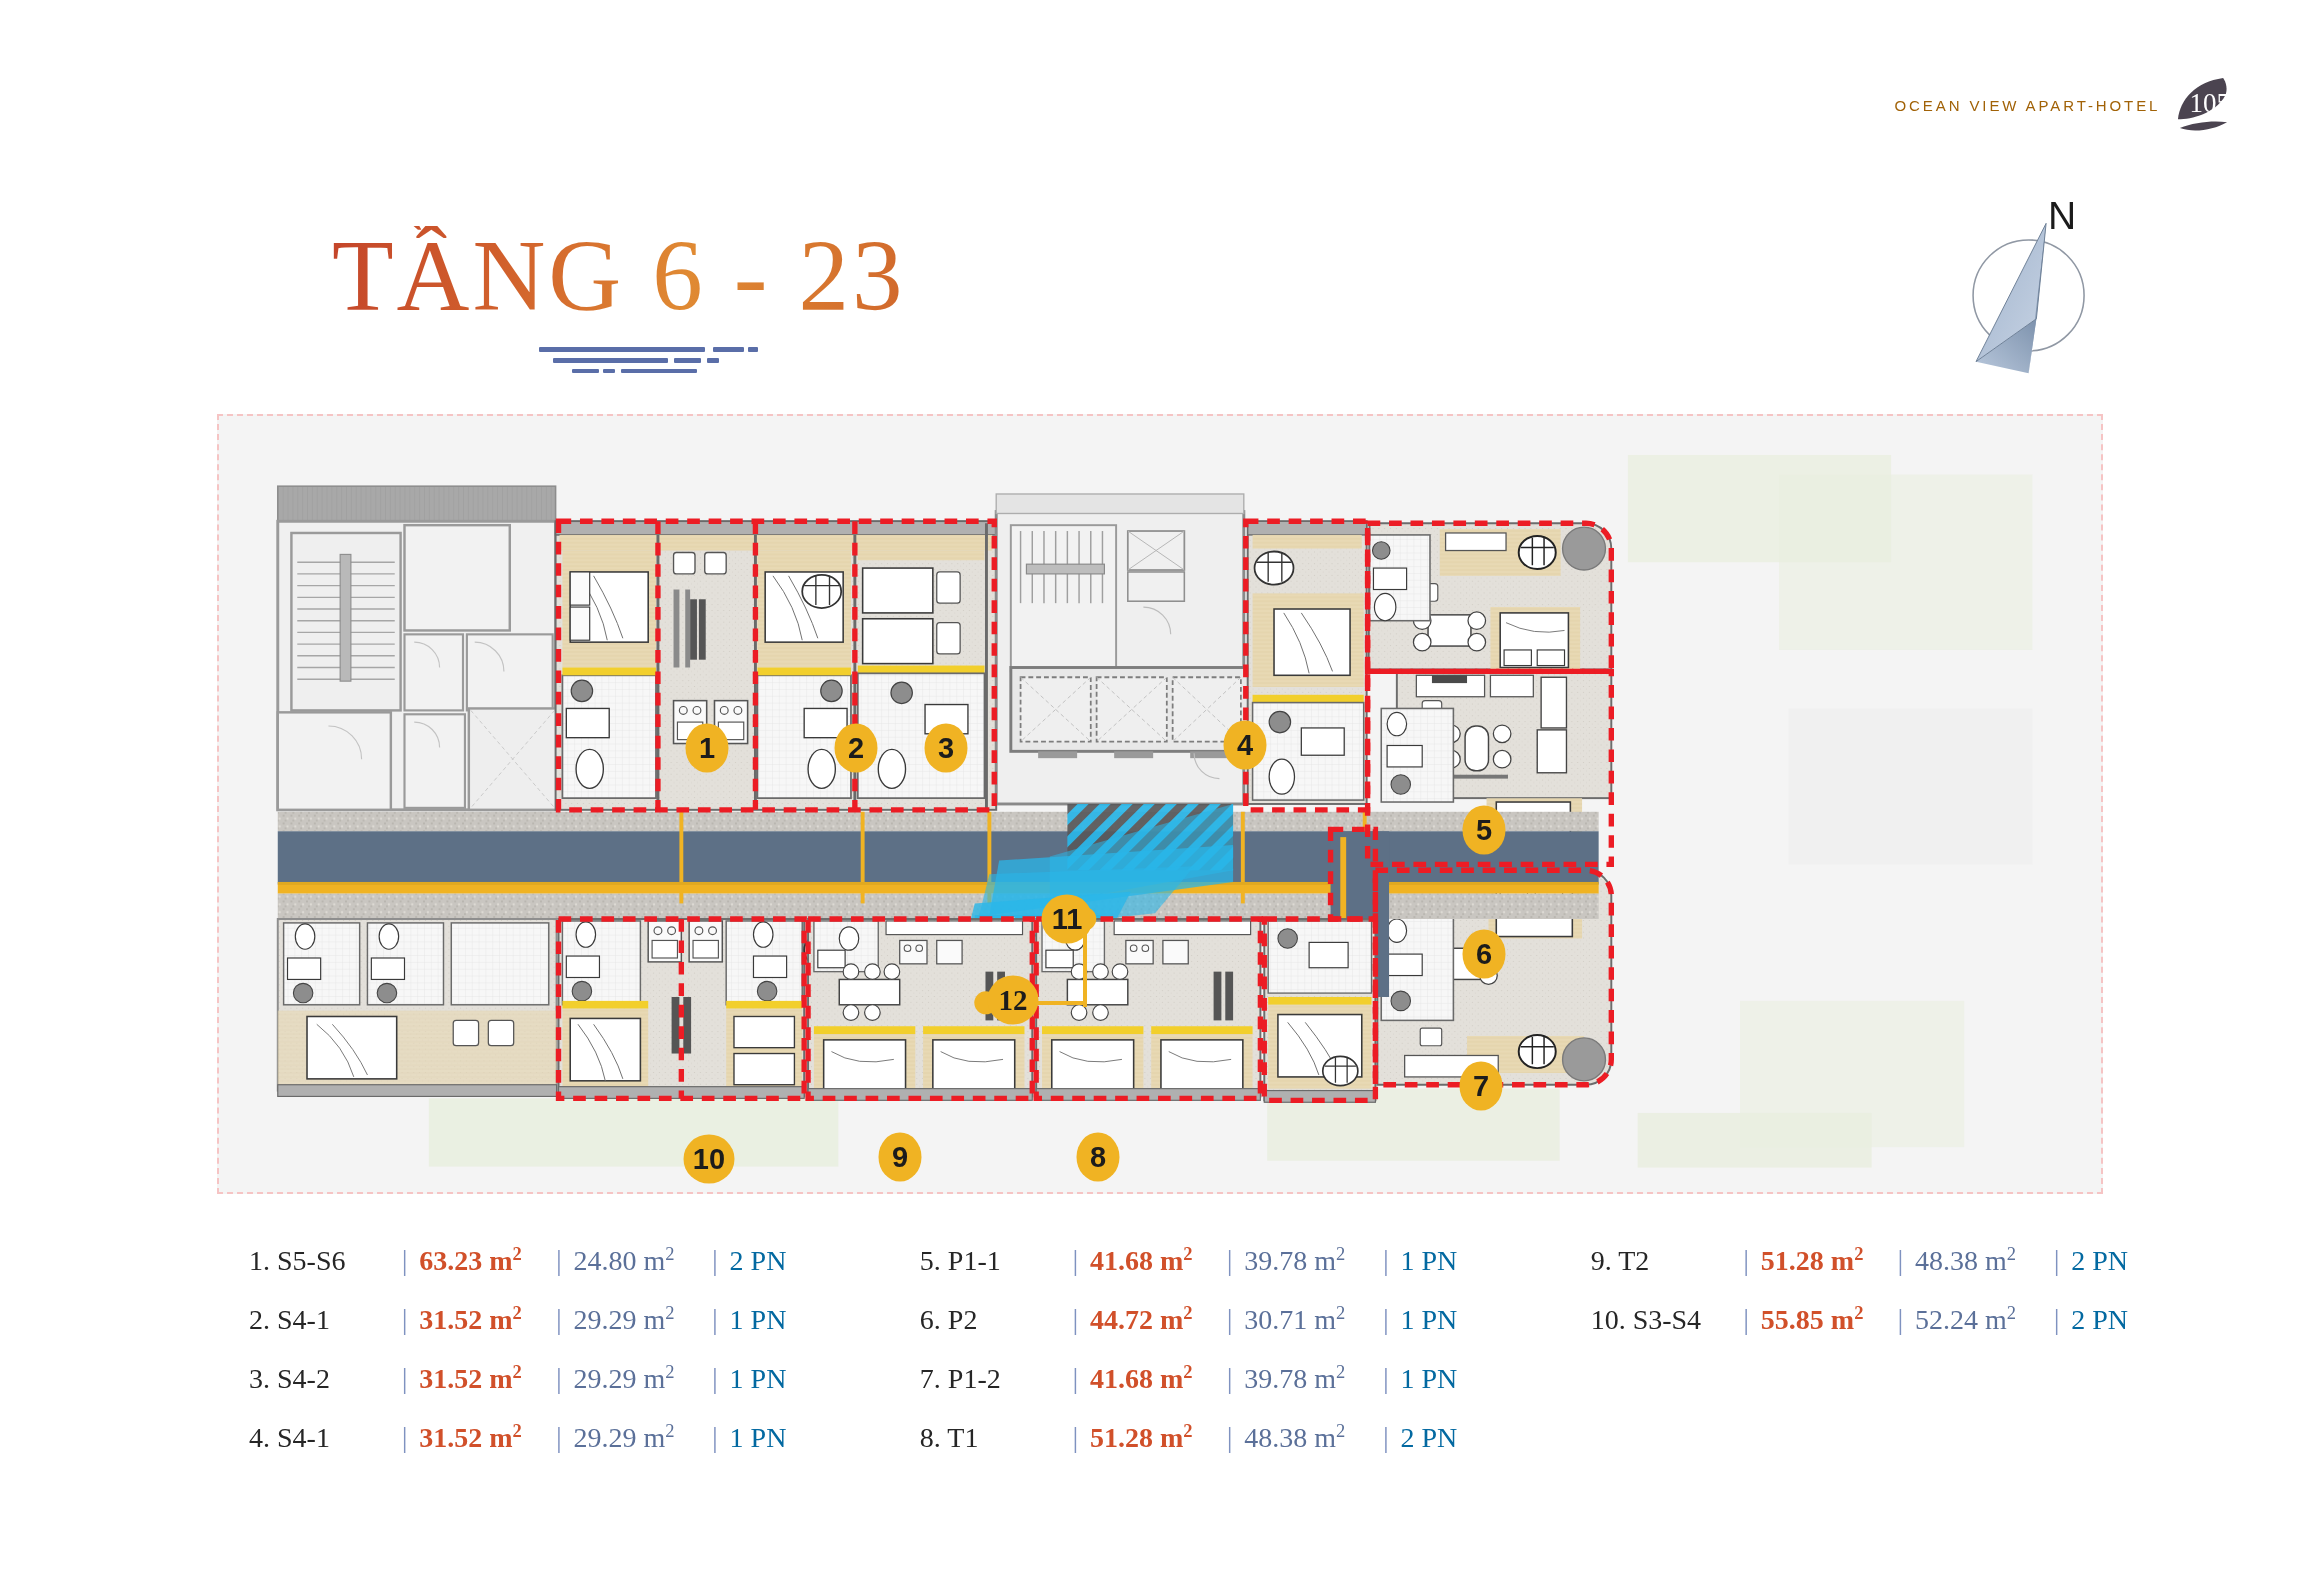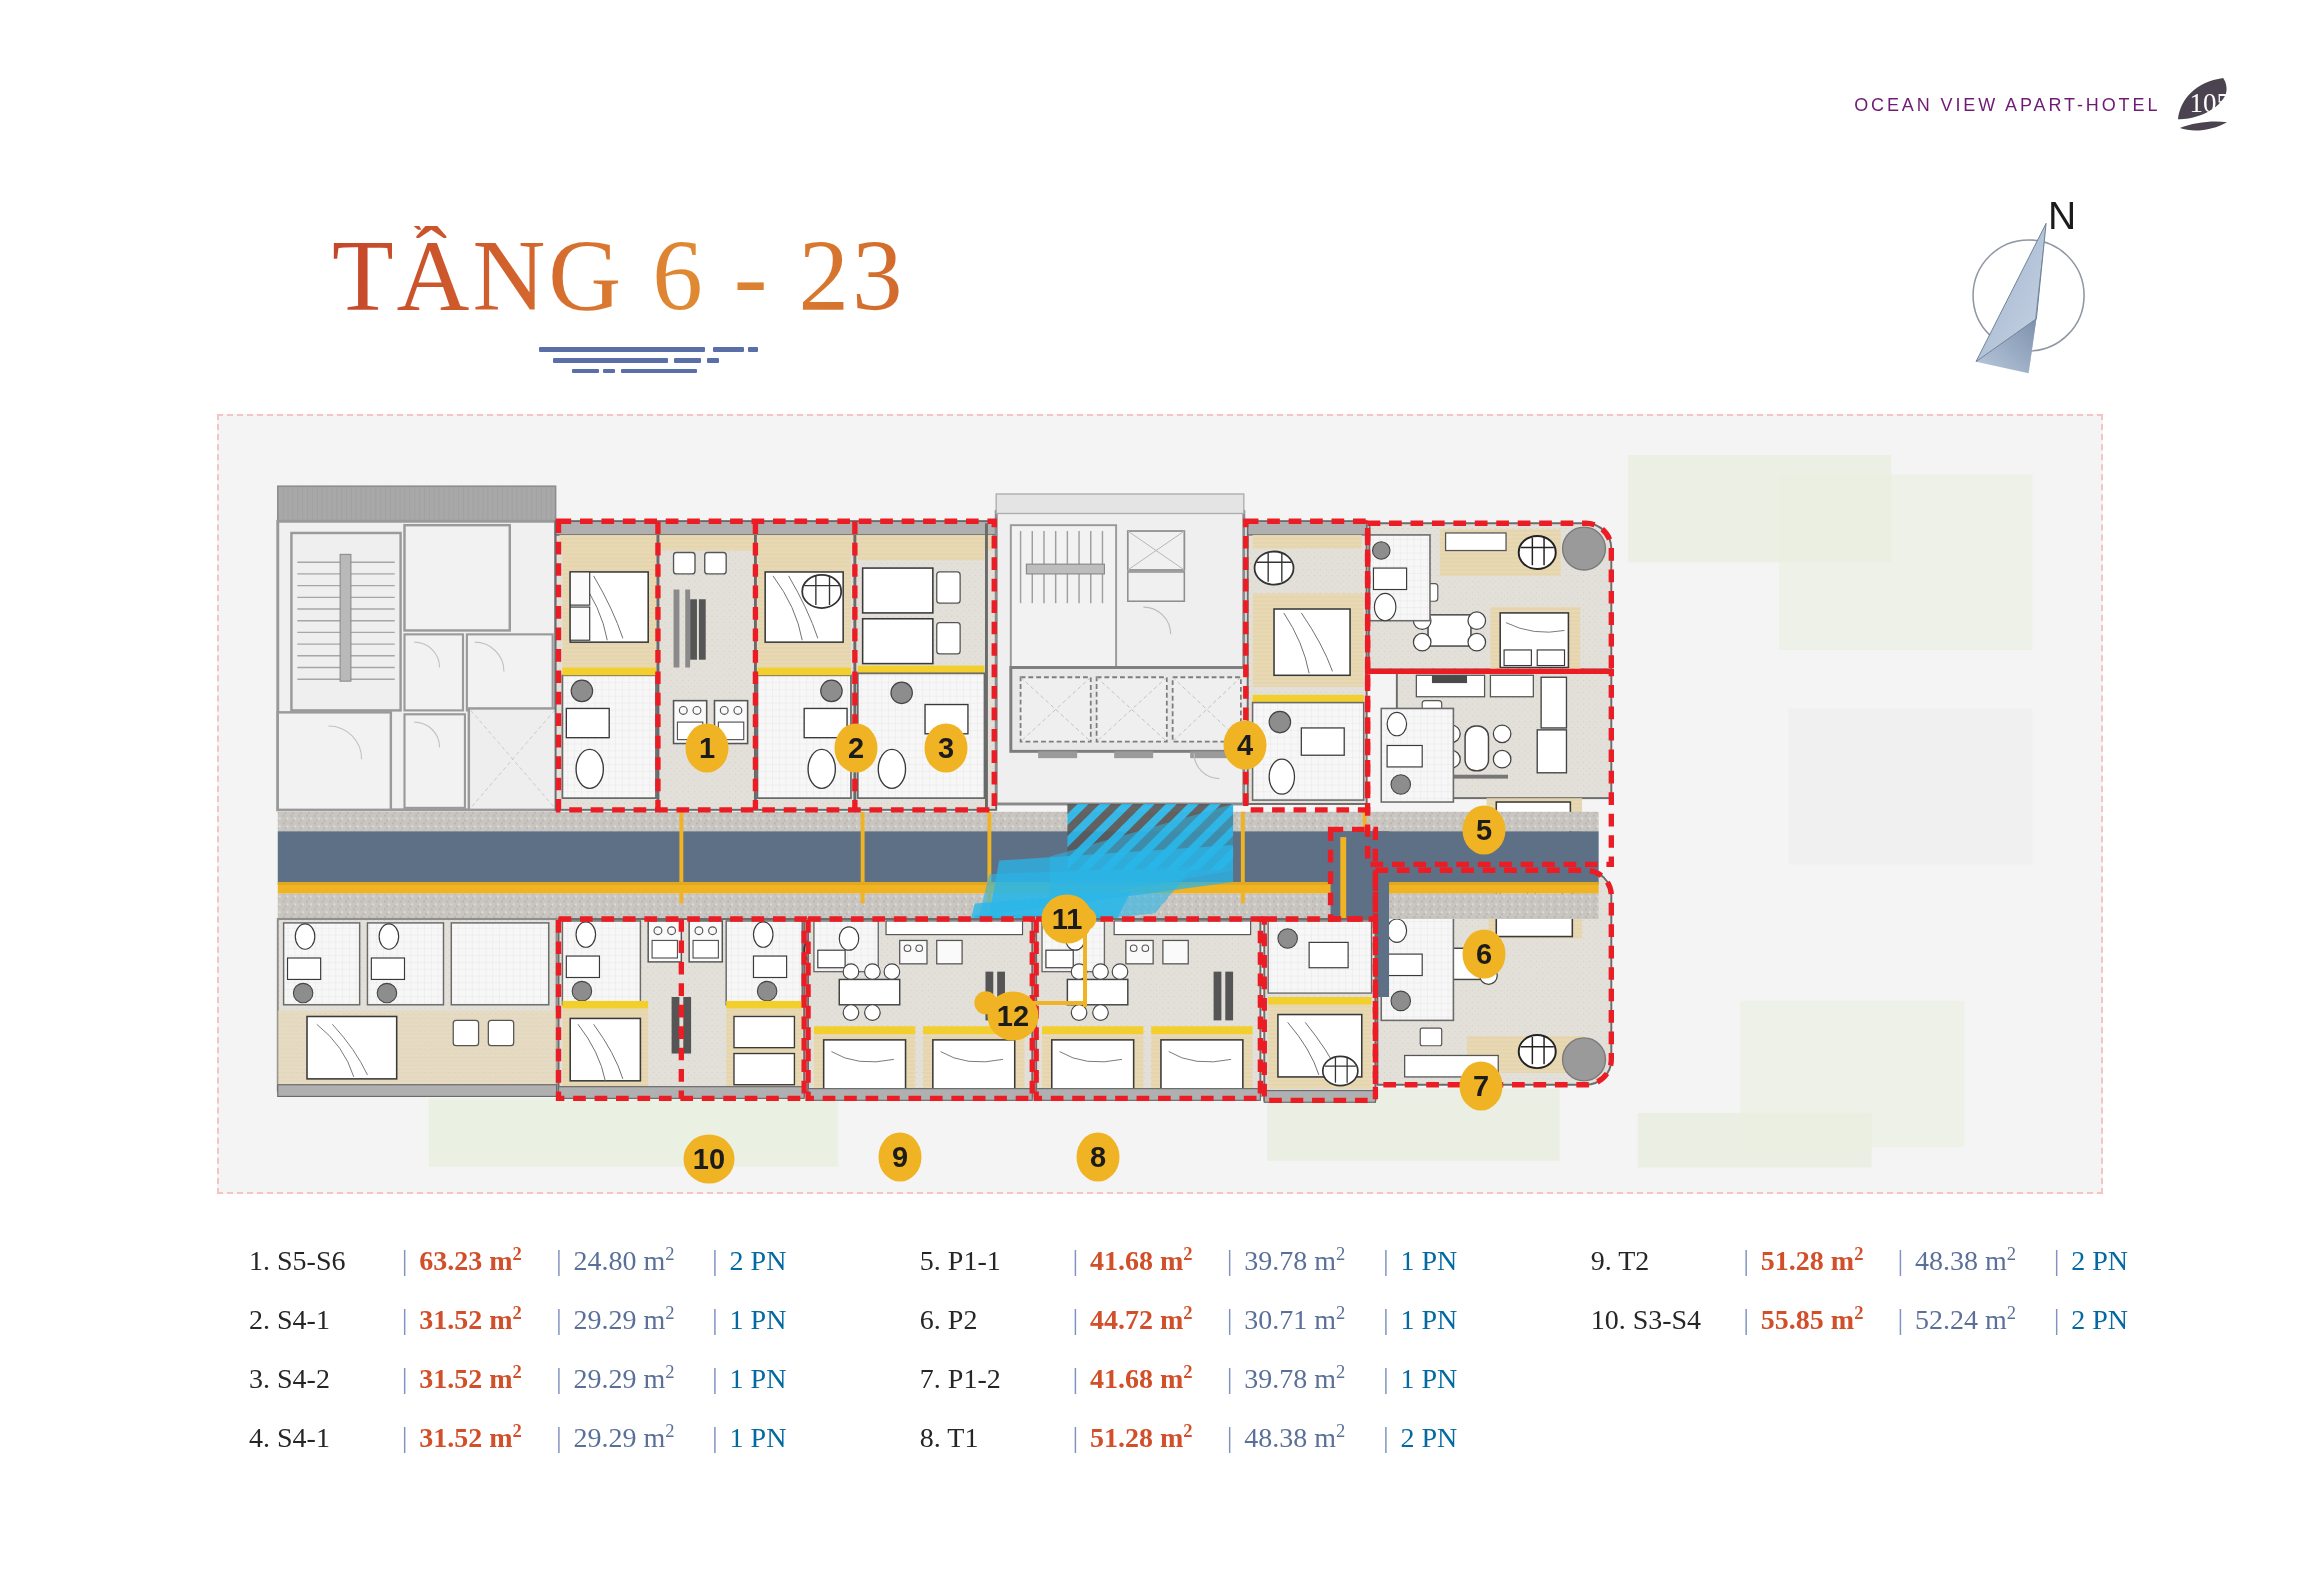--- a/index.html
+++ b/index.html
@@ -19,23 +19,23 @@
   #brand {
     position: absolute;
     top: 76px;
     right: 90px;
     display: flex;
     align-items: center;
     gap: 13.7px;
   }
   #brand-text {
     font-family: "Liberation Sans", sans-serif;
-    font-size: 18px;
+    font-size: 15px;
     letter-spacing: 2.9px;
-    color: #701a75;
+    color: #a16207;
     font-weight: 500;
     white-space: nowrap;
   }
   #brand-mark {
     position: relative;
     width: 57px;
     height: 59px;
   }
   #brand-mark svg { display: block; }
   #brand-num {
@@ -750,21 +750,21 @@
   <div class="marker" style="left:637px;  top:332px;">2</div>
   <div class="marker" style="left:727px;  top:332px;">3</div>
   <div class="marker" style="left:1026px; top:329px;">4</div>
   <div class="marker" style="left:1265px; top:414px;">5</div>
   <div class="marker" style="left:1265px; top:538px;">6</div>
   <div class="marker" style="left:1262px; top:670px;">7</div>
   <div class="marker" style="left:879px;  top:741px;">8</div>
   <div class="marker" style="left:681px;  top:741px;">9</div>
   <div class="marker wide" style="left:490px;  top:743px;">10</div>
   <div class="marker wide" style="left:848px;  top:503px;">11</div>
-  <div class="marker wide" style="left:794px;  top:600px;">12</div>
+  <div class="marker wide" style="left:794px;  top:584px;font-family:Liberation Serif, serif;">12</div>
 
   </div>
 </div>
 
 <div id="legend">
 
   <div class="legend-col c1">
     <div class="legend-row">
       <span class="lg-name"><span>1.</span> <span>S5-S6</span></span>
       <span class="lg-sep">|</span>

